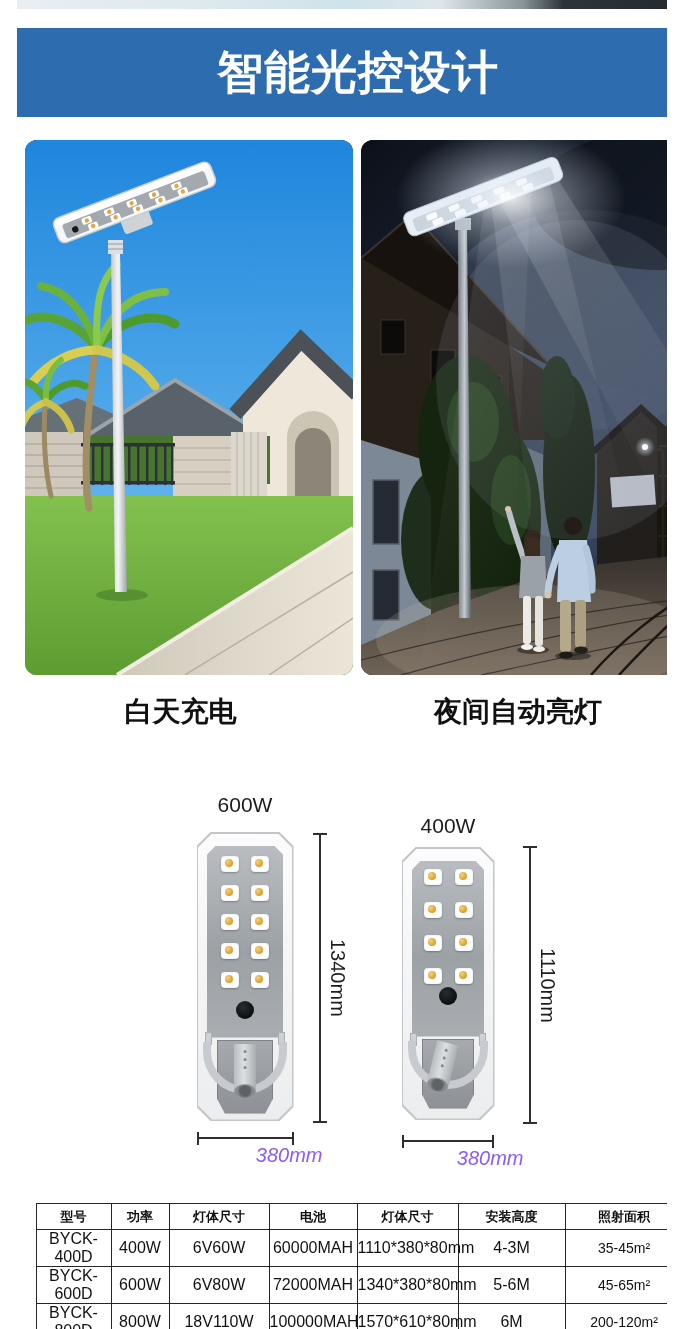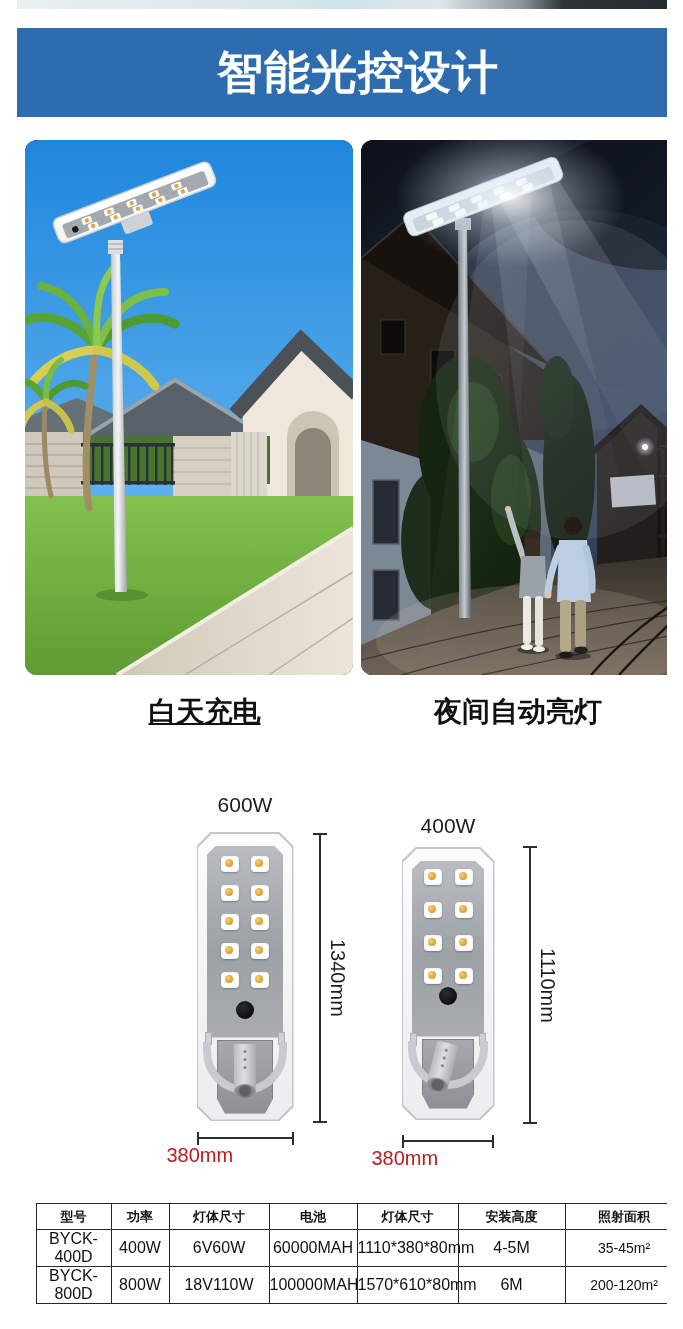--- a/index.html
+++ b/index.html
@@ -16,21 +16,21 @@
     display:flex; align-items:center; justify-content:center; }
   .banner-title { color:#ffffff; font-size:46px; font-weight:800; letter-spacing:1px; }
 
   
   .photo { position:absolute; top:140px; height:535px; border-radius:12px; overflow:hidden; background:#0d1118; }
   .photo svg { display:block; width:100%; height:100%; }
   .photo--day   { left:8px;   width:328px; }
   .photo--night { left:344px; width:331px; }
 
   .caption { position:absolute; top:693px; font-size:28px; font-weight:700; color:#111; text-align:center; }
-  .caption--day   { left:24px;   width:328px;text-decoration:underline; }
+  .caption--day   { left:0;   width:328px; }
   .caption--night { left:336px; width:331px; }
 
   
   .diagrams { position:absolute; left:0; top:790px; width:683px; height:400px; }
   .power-label { position:absolute; font-size:21px; font-weight:500; color:#1c1c1c; text-align:center; }
 
   .lamp { position:absolute; --oct:polygon(14px 0,calc(100% - 14px) 0,100% 14px,100% calc(100% - 14px),calc(100% - 14px) 100%,14px 100%,0 calc(100% - 14px),0 14px); }
   .lamp-outer { position:absolute; inset:0; background:#c3c6c9; clip-path:var(--oct); }
   .lamp-inner { position:absolute; inset:1.5px; background:linear-gradient(180deg,#fcfcfd,#ecedee); clip-path:var(--oct); }
   .lamp-panel { position:absolute; left:9px; right:9px; top:12px;
@@ -60,21 +60,21 @@
     background:radial-gradient(circle at 50% 45%, #5e6266 40%, #888c90 62%); border:1px solid #979b9f; }
 
   .dim-v { position:absolute; width:0; border-left:2px solid #2e2e2e; }
   .dim-v::before,.dim-v::after { content:""; position:absolute; left:-8px; width:14px; height:2px; background:#2e2e2e; }
   .dim-v::before { top:-1px; } .dim-v::after { bottom:-1px; }
   .dim-h { position:absolute; height:0; border-top:2px solid #2e2e2e; }
   .dim-h::before,.dim-h::after { content:""; position:absolute; top:-7px; width:2px; height:13px; background:#2e2e2e; }
   .dim-h::before { left:-1px; } .dim-h::after { right:-1px; }
   .dim-label-v { position:absolute; display:flex; align-items:center; justify-content:center;
     writing-mode:vertical-rl; text-orientation:mixed; font-size:20px; color:#1d1d1d; width:26px; }
-  .dim-label-h { position:absolute; font-size:20px; color:#b91c1c; text-align:left; }
+  .dim-label-h { position:absolute; font-size:20px; color:#8b5cf6; text-align:right;font-style:italic; }
 
   
   .spec-table { position:absolute; left:19px; top:1203px; width:647px; border-collapse:collapse; table-layout:fixed; }
   .spec-table th,.spec-table td { border:1px solid #262626; text-align:center; vertical-align:middle; color:#111; }
   .spec-table th { height:26px; font-size:13px; font-weight:700; }
   .spec-table td { height:25px; font-size:16px; }
   .spec-table td:last-child { font-size:14px; }
 </style>
 </head>
 <body>
@@ -470,24 +470,33 @@
         </tr>
     </thead>
     <tbody>
 
         <tr>
           <td>BYCK-400D</td>
           <td>400W</td>
           <td>6V60W</td>
           <td>60000MAH</td>
           <td>1110*380*80mm</td>
-          <td>4-5M</td>
+          <td>4-3M</td>
           <td>35-45m²</td>
         </tr>
 
+        <tr>
+          <td>BYCK-600D</td>
+          <td>600W</td>
+          <td>6V80W</td>
+          <td>72000MAH</td>
+          <td>1340*380*80mm</td>
+          <td>5-6M</td>
+          <td>45-65m²</td>
+        </tr>
 
         <tr>
           <td>BYCK-800D</td>
           <td>800W</td>
           <td>18V110W</td>
           <td>100000MAH</td>
           <td>1570*610*80mm</td>
           <td>6M</td>
           <td>200-120m²</td>
         </tr>

